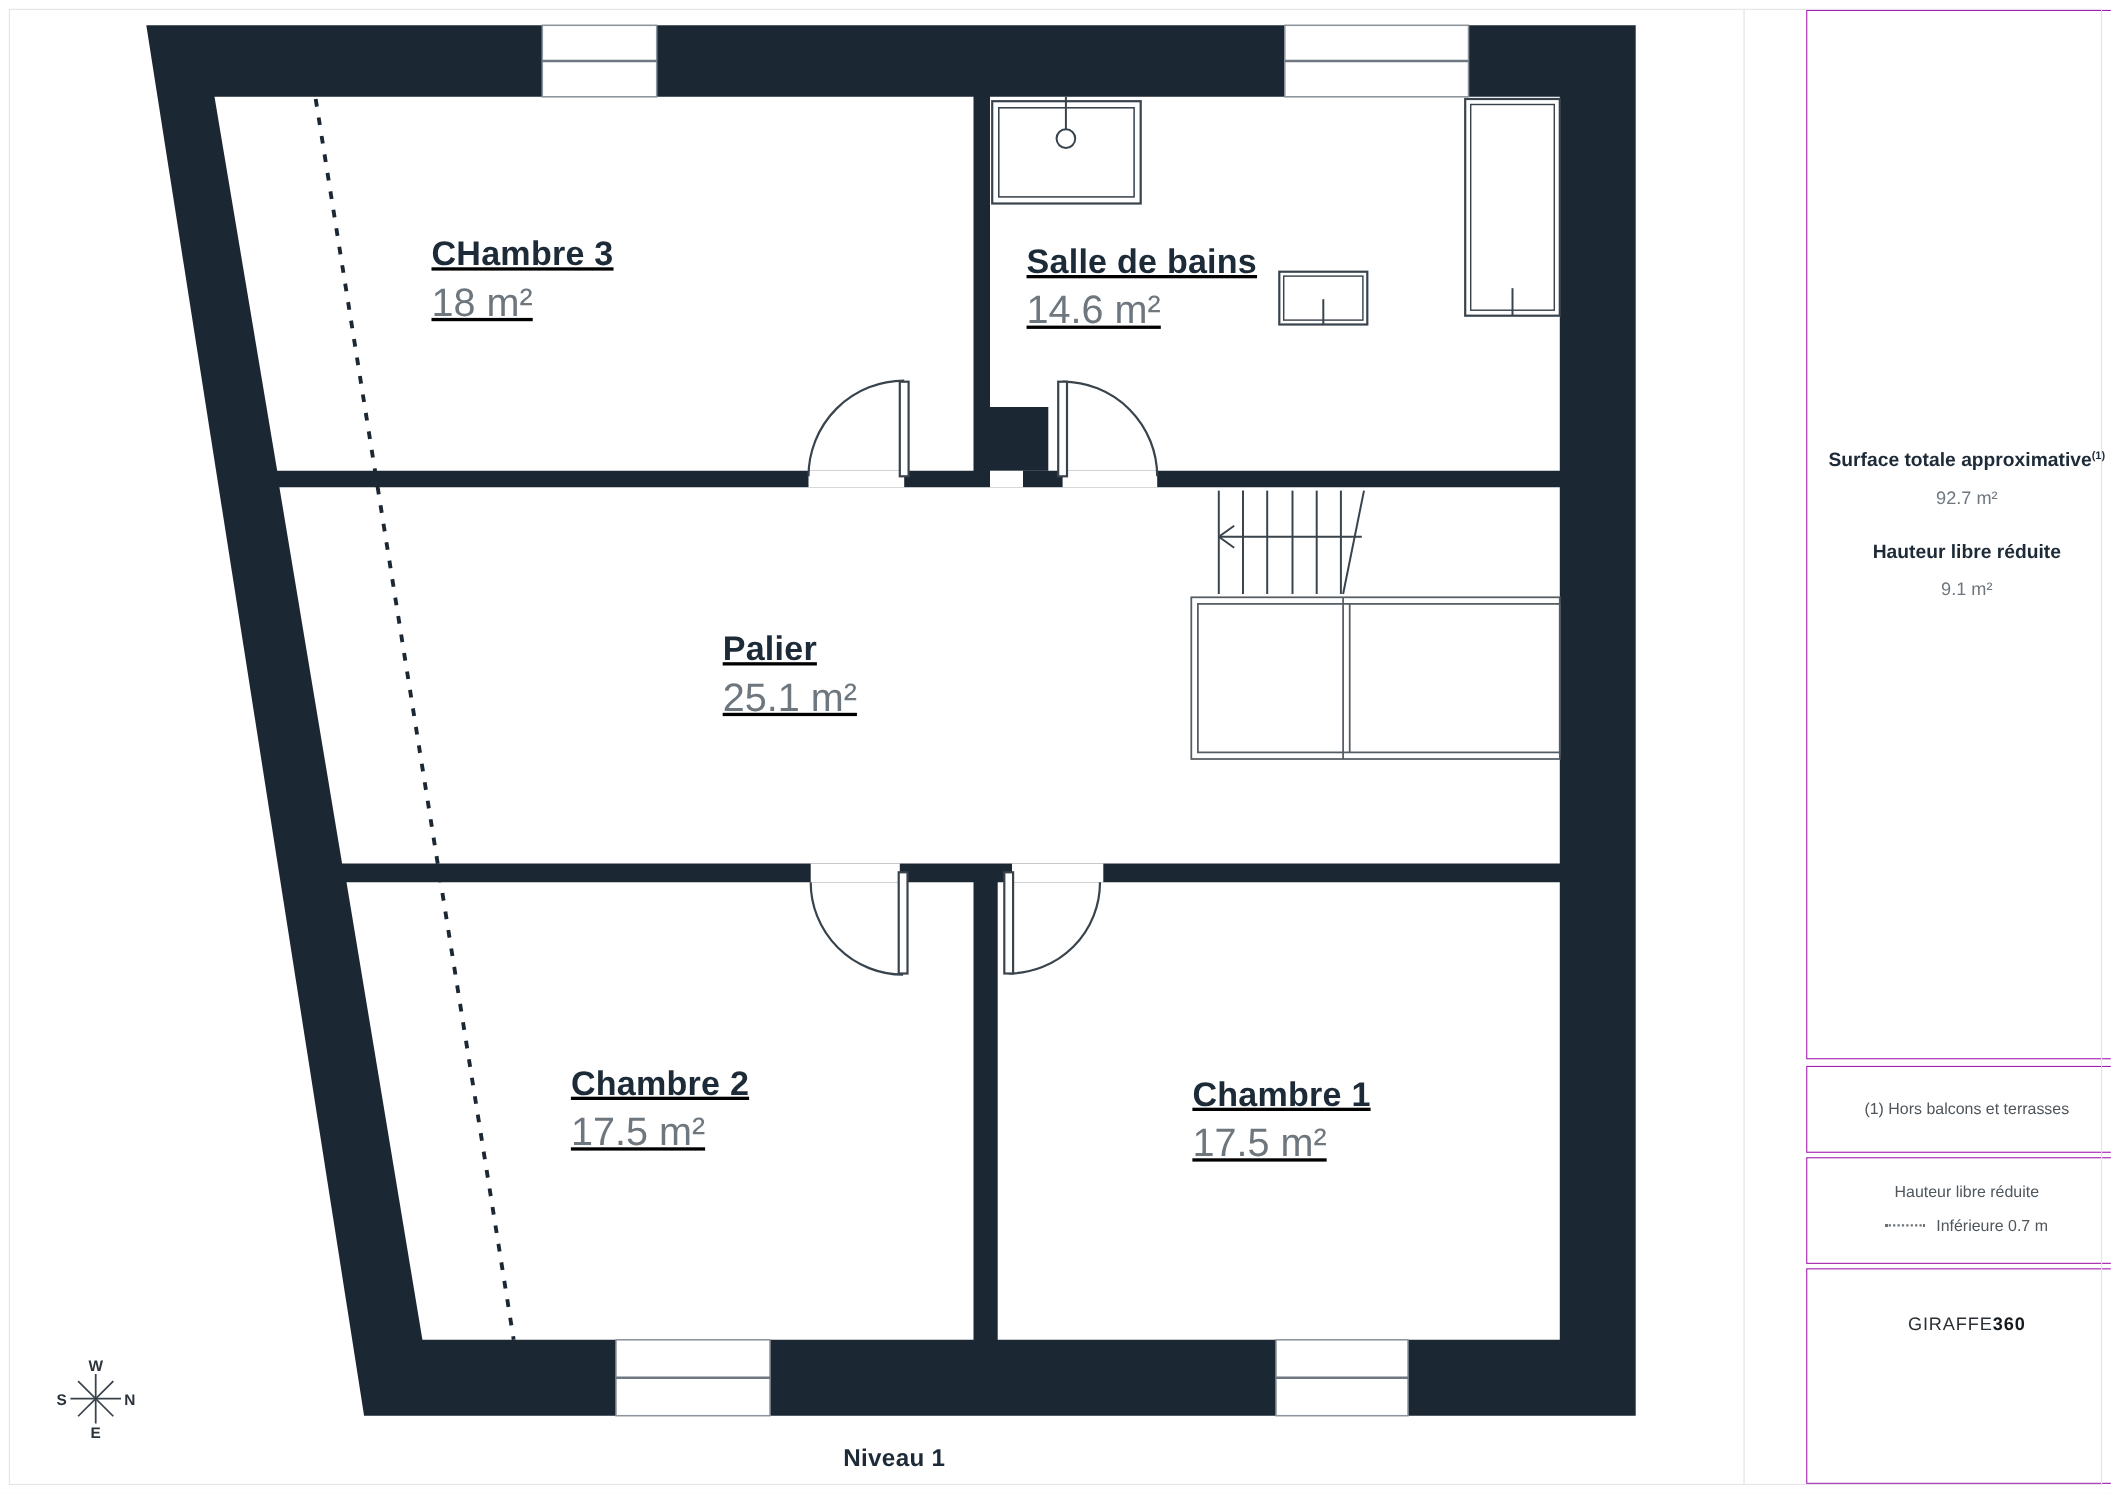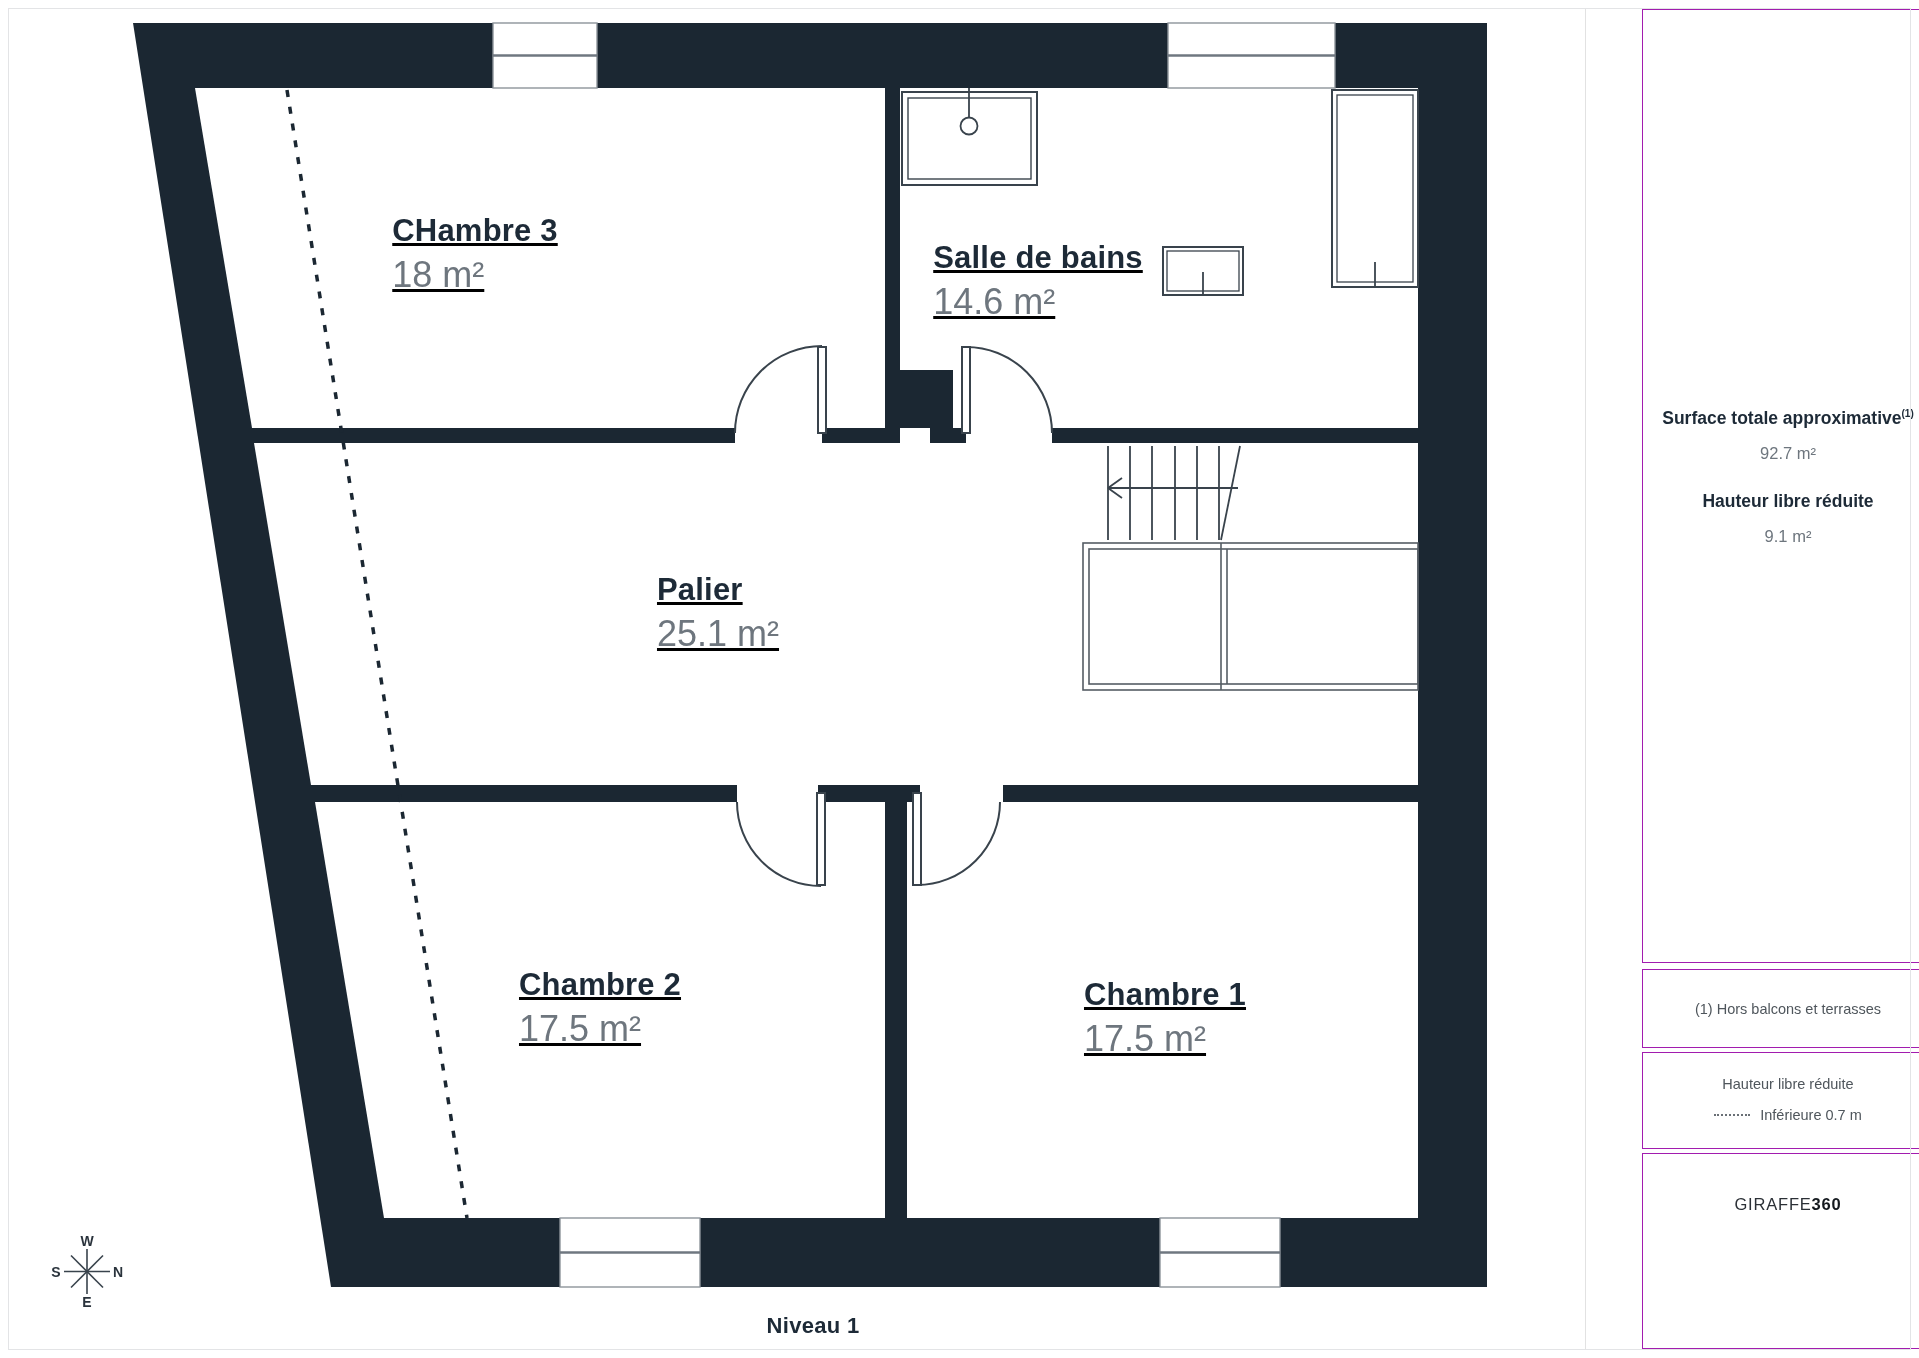--- a/index.html
+++ b/index.html
@@ -152,21 +152,21 @@
       <line x1="64" y1="1271.5" x2="110" y2="1271.5"></line>
       <line x1="71" y1="1255.5" x2="103" y2="1287.5"></line>
       <line x1="71" y1="1287.5" x2="103" y2="1255.5"></line>
     </g>
   </svg>
 
   <div class="room-label" style="left:475px; top:213px;">
     <div class="name">CHambre 3</div>
     <div class="area">18 m²</div>
   </div>
-  <div class="room-label" style="left:1038px; top:220px;margin-top:20px;">
+  <div class="room-label" style="left:1038px; top:220px;">
     <div class="name">Salle de bains</div>
     <div class="area">14.6 m²</div>
   </div>
   <div class="room-label" style="left:718px; top:572px;">
     <div class="name">Palier</div>
     <div class="area">25.1 m²</div>
   </div>
   <div class="room-label" style="left:600px; top:967px;">
     <div class="name">Chambre 2</div>
     <div class="area">17.5 m²</div>

